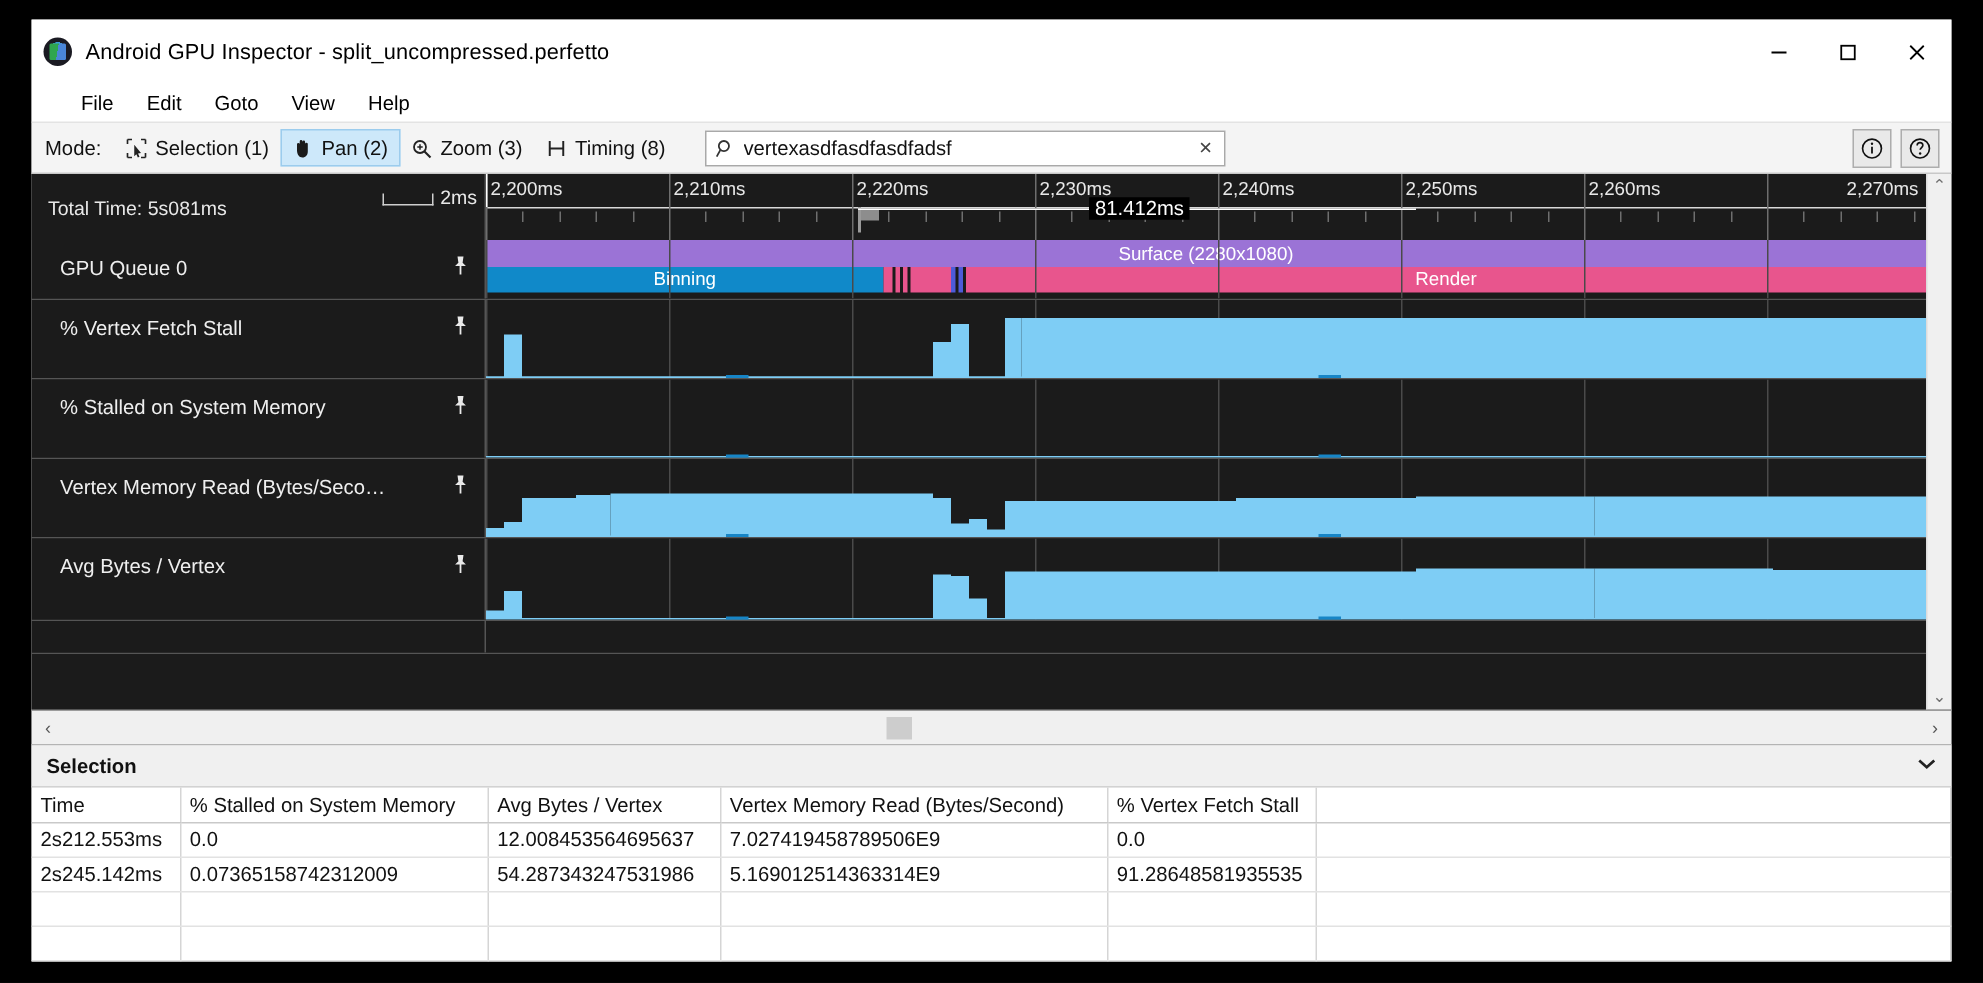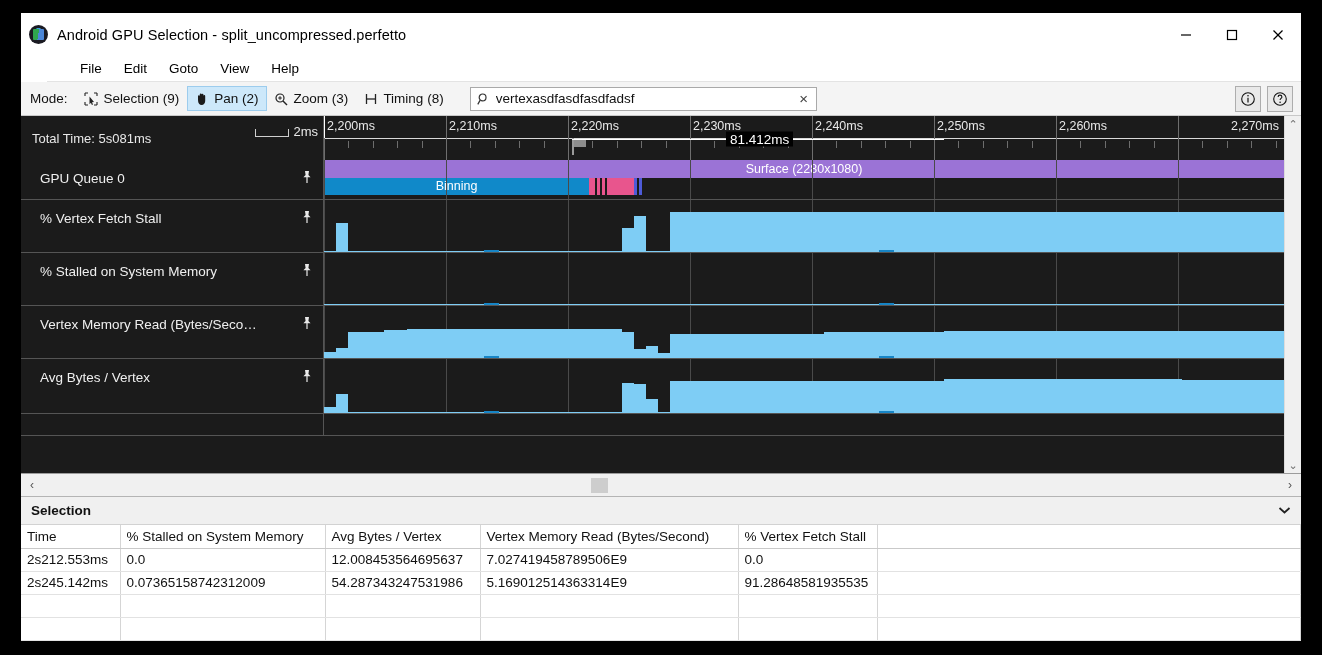--- a/index.html
+++ b/index.html
@@ -36,21 +36,20 @@
   .win-btn {
     width: 46px; height: 43px; display: flex; align-items: center; justify-content: center;
     color: #000;
   }
   .win-btn svg { display:block; }
   
   .menubar {
     height: 26px; flex: 0 0 26px; display: flex; align-items: center;
     padding-left: 22px; gap: 0px; background: #fff;
     border-bottom: 1px solid #e3e3e3;
-    margin-left: 26px;
   }
   .menu-item {
     font-size: 13.5px; color: #000; padding: 2px 11px; line-height: 18px;
   }
   
   .toolbar {
     height: 34px; flex: 0 0 34px; display: flex; align-items: center;
     background: #f4f4f4; border-bottom: 1px solid #c8c8c8; padding: 0 8px 0 9px;
     gap: 0;
   }
@@ -185,21 +184,21 @@
   .c0 { width: 99px; } .c1 { width: 205px; } .c2 { width: 155px; }
   .c3 { width: 258px; } .c4 { width: 139px; } .c5 { width: auto; }
 </style>
 </head>
 <body>
 
 <div class="window">
 
   <div class="titlebar">
     <div class="app-icon"></div>
-    <div class="title-text">Android GPU Selection - split_uncompressed.perfetto</div>
+    <div class="title-text">Android GPU Inspector - split_uncompressed.perfetto</div>
     <div class="win-btns">
       <div class="win-btn">
         <svg width="14" height="14" viewBox="0 0 14 14">
             <line x1="2" y1="7" x2="12" y2="7" stroke="#000" stroke-width="1.2"></line>
           </svg>
       </div>
       <div class="win-btn">
         <svg width="14" height="14" viewBox="0 0 14 14">
             <rect x="2.5" y="2.5" width="9" height="9" fill="none" stroke="#000" stroke-width="1.2"></rect>
           </svg>
@@ -224,21 +223,21 @@
   <div class="toolbar">
     <div class="mode-label">Mode:</div>
 
     <div class="mode-btn">
       <span class="mode-ico">
         <svg width="14" height="14" viewBox="0 0 14 14">
           <path d="M1 1h3M10 1h3M13 1v3M13 10v3M10 13h3M1 13h3M1 10v3M1 1v3" stroke="#222" stroke-width="1.1" fill="none"></path>
           <path d="M5.5 4.5l4.5 5.5-2 .3 1 2.2-1.1.5-1-2.2-1.4 1.4z" fill="#222"></path>
         </svg>
       </span>
-      <span>Selection (9)</span>
+      <span>Selection (1)</span>
     </div>
 
     <div class="mode-btn active">
       <span class="mode-ico">
         <svg width="14" height="14" viewBox="0 0 14 14">
           <path d="M3 8V4.2a.9.9 0 0 1 1.8 0V7V2.3a.9.9 0 0 1 1.8 0V7V2.6a.9.9 0 0 1 1.8 0V7V4a.9.9 0 0 1 1.8 0v5c0 2.3-1.4 4-3.6 4C4.6 13 3 11.2 3 8z" fill="#1b1b1b"></path>
         </svg>
       </span>
       <span>Pan (2)</span>
     </div>
@@ -379,20 +378,21 @@
             <div class="track-body" id="gq-body">
               <div class="gq-surface">Surface (2280x1080)</div>
               <div class="gq-row2" id="gq-segs">
                   <div class="seg" style="left: 0px; width: 265px; background: rgb(16, 137, 201);">Binning</div>
                   <div class="seg" style="left: 265px; width: 6px; background: rgb(232, 85, 141);"></div>
                   <div class="seg" style="left: 273px; width: 3px; background: rgb(232, 85, 141);"></div>
                   <div class="seg" style="left: 278px; width: 3px; background: rgb(232, 85, 141);"></div>
                   <div class="seg" style="left: 283px; width: 27px; background: rgb(232, 85, 141);"></div>
                   <div class="seg" style="left: 310px; width: 3px; background: rgb(78, 91, 216);"></div>
                   <div class="seg" style="left: 315px; width: 3px; background: rgb(78, 91, 216);"></div>
+                  <div class="seg" style="left: 320px; width: 640px; background: rgb(232, 85, 141);">Render</div>
                 </div>
             <div class="vgrid" style="left: 0px;"></div>
                 <div class="vgrid" style="left: 122px;"></div>
                 <div class="vgrid" style="left: 244px;"></div>
                 <div class="vgrid" style="left: 366px;"></div>
                 <div class="vgrid" style="left: 488px;"></div>
                 <div class="vgrid" style="left: 610px;"></div>
                 <div class="vgrid" style="left: 732px;"></div>
                 <div class="vgrid" style="left: 854px;"></div>
               </div>

